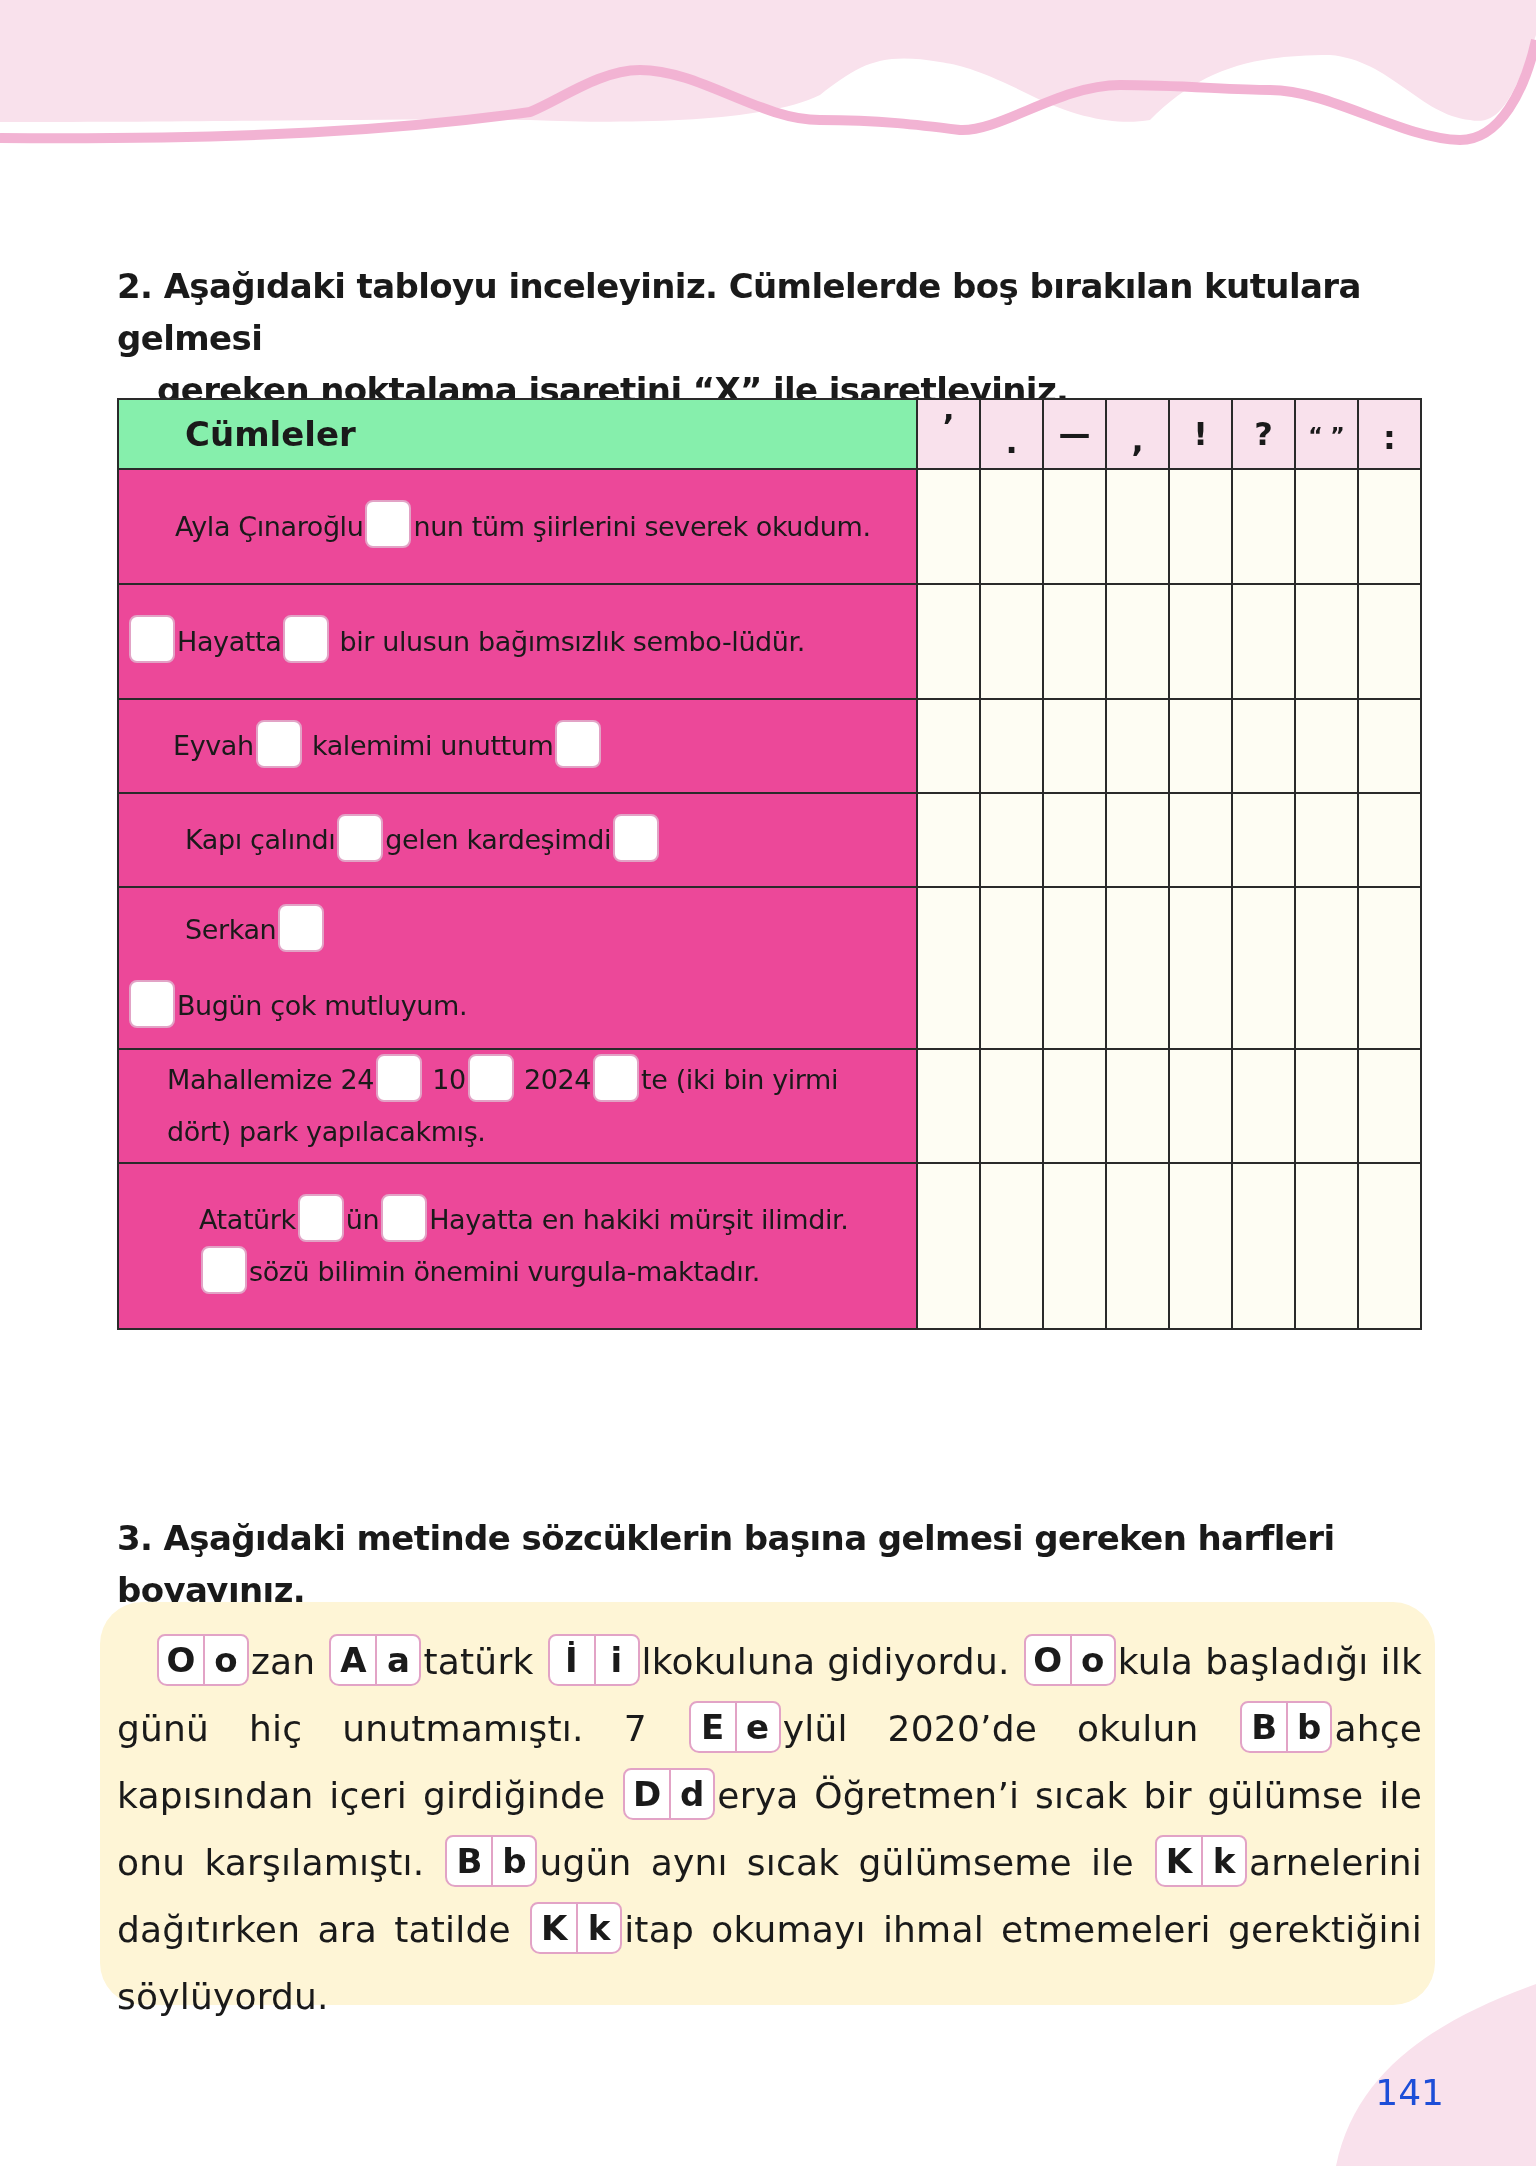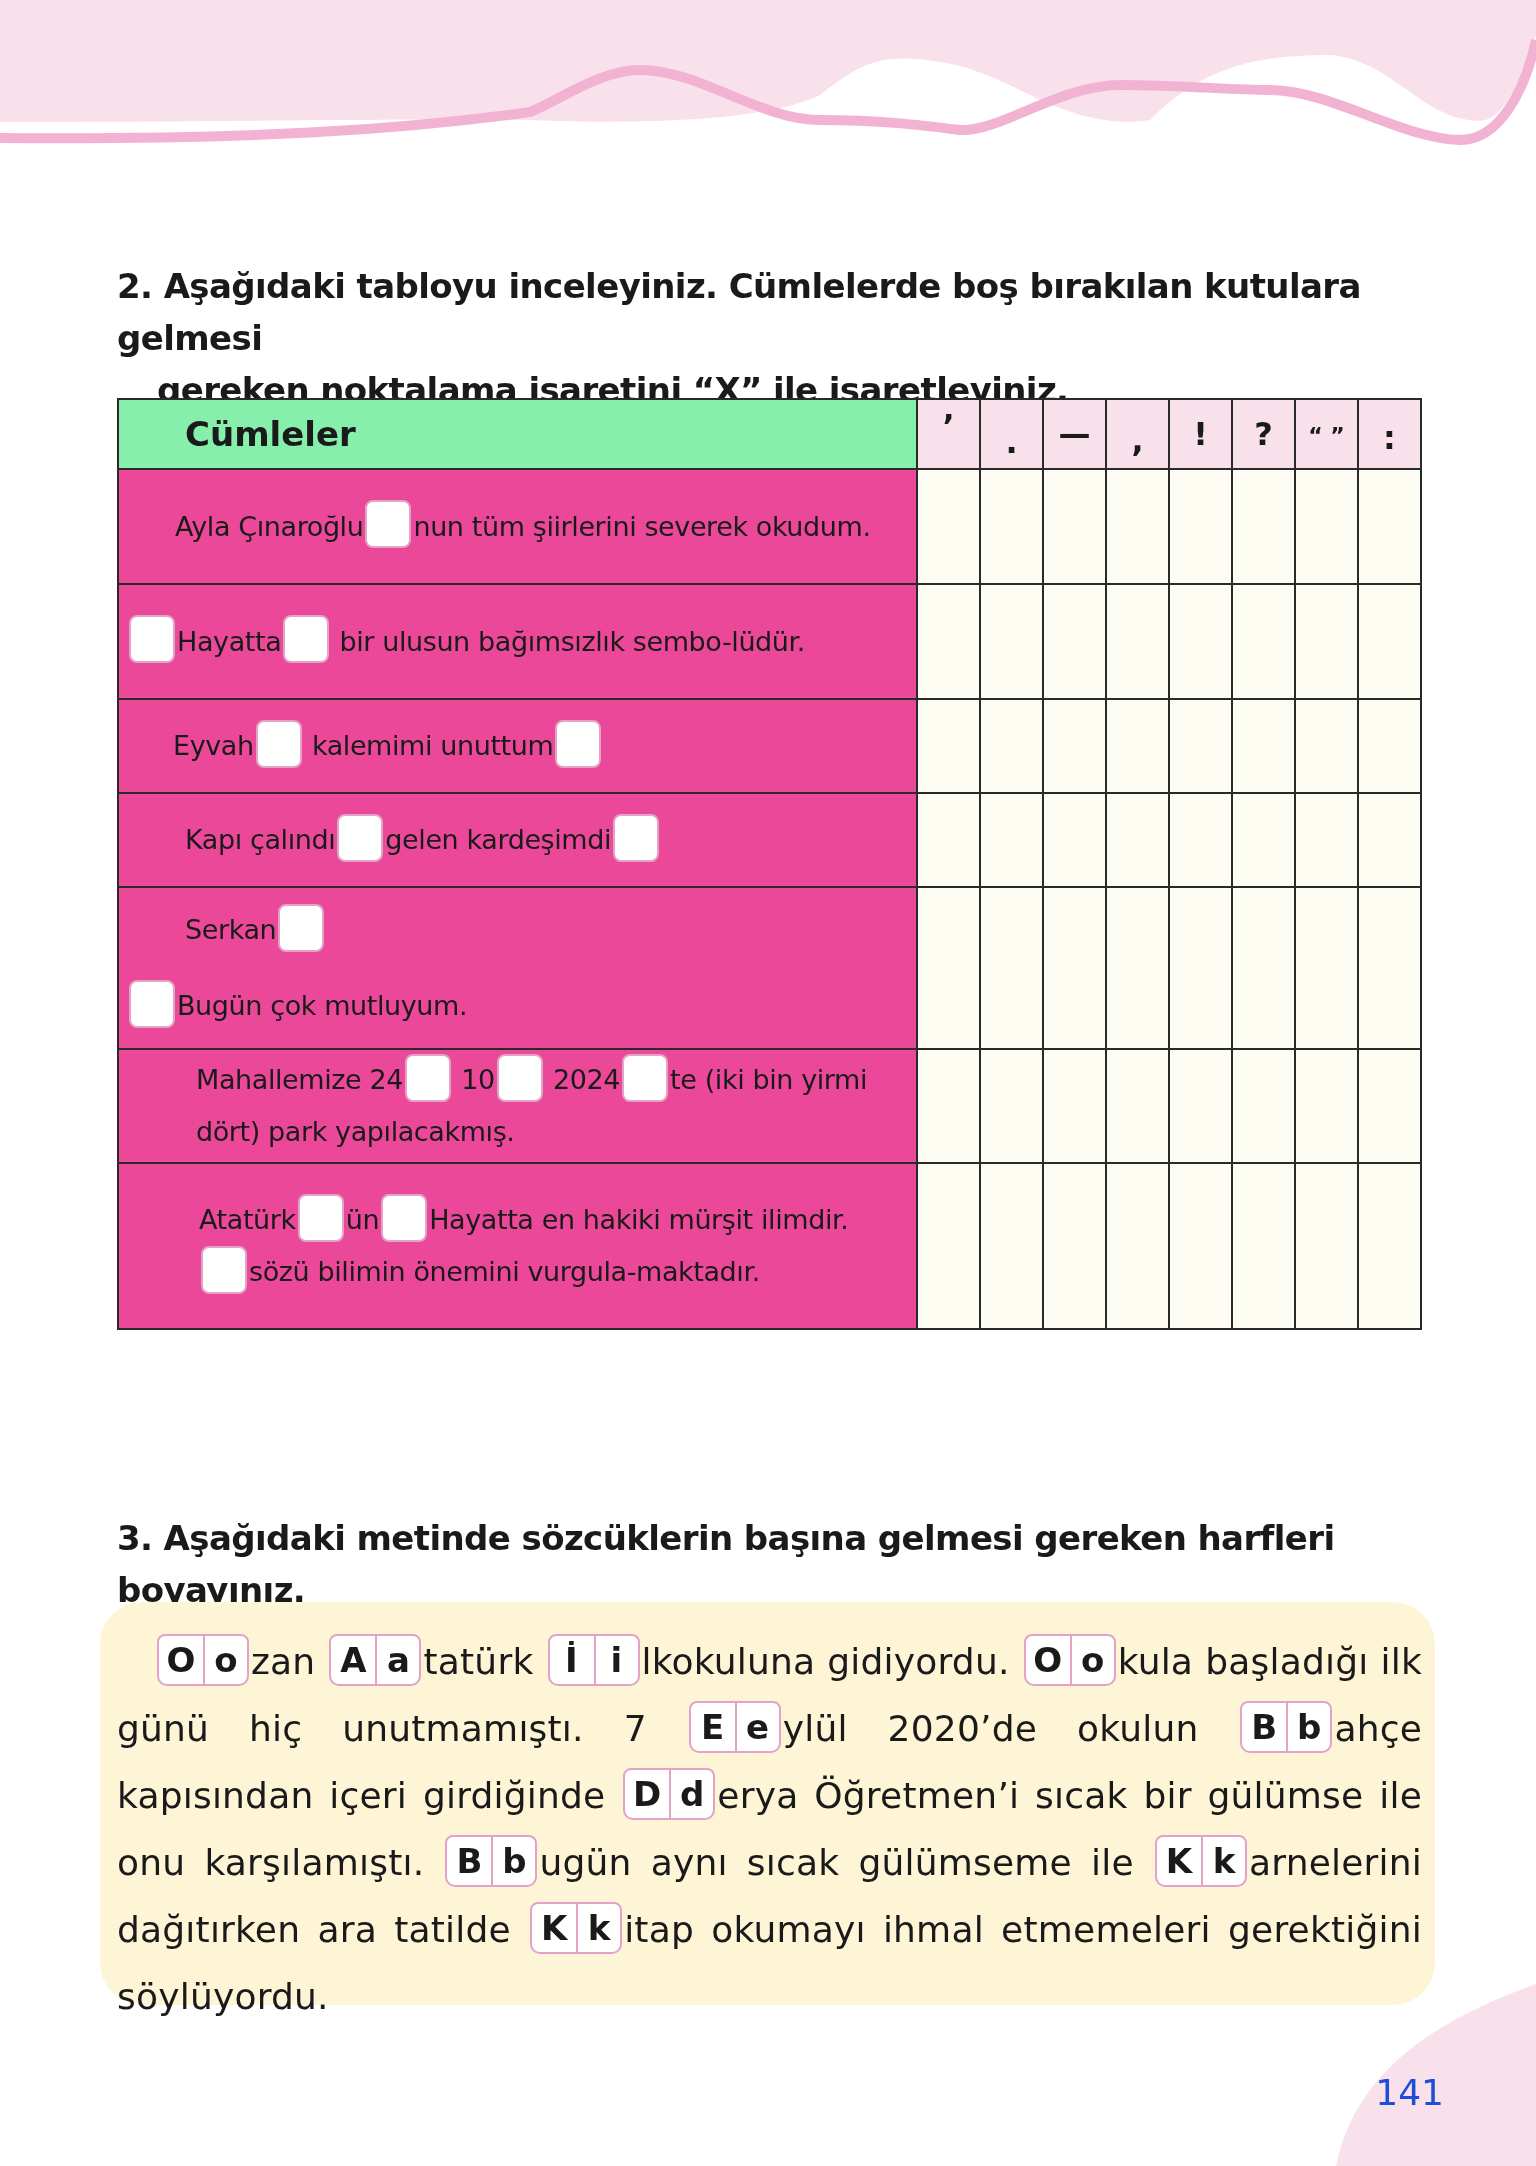--- a/index.html
+++ b/index.html
@@ -170,21 +170,21 @@
     <td class="answer"></td>
     <td class="answer"></td>
     <td class="answer"></td>
     <td class="answer"></td>
     <td class="answer"></td>
     <td class="answer"></td>
     <td class="answer"></td>
   </tr>
 
   <tr style="height:114px">
-    <td class="sentence" style="padding-left:77px">
+    <td class="sentence" style="padding-left:48px">
       <span>Mahallemize 24</span><span class="blank"></span> <span>10</span><span class="blank"></span> <span>2024</span><span class="blank"></span><span>te (iki bin yirmi dört) park yapılacakmış.</span>
     </td>
     <td class="answer"></td>
     <td class="answer"></td>
     <td class="answer"></td>
     <td class="answer"></td>
     <td class="answer"></td>
     <td class="answer"></td>
     <td class="answer"></td>
     <td class="answer"></td>

